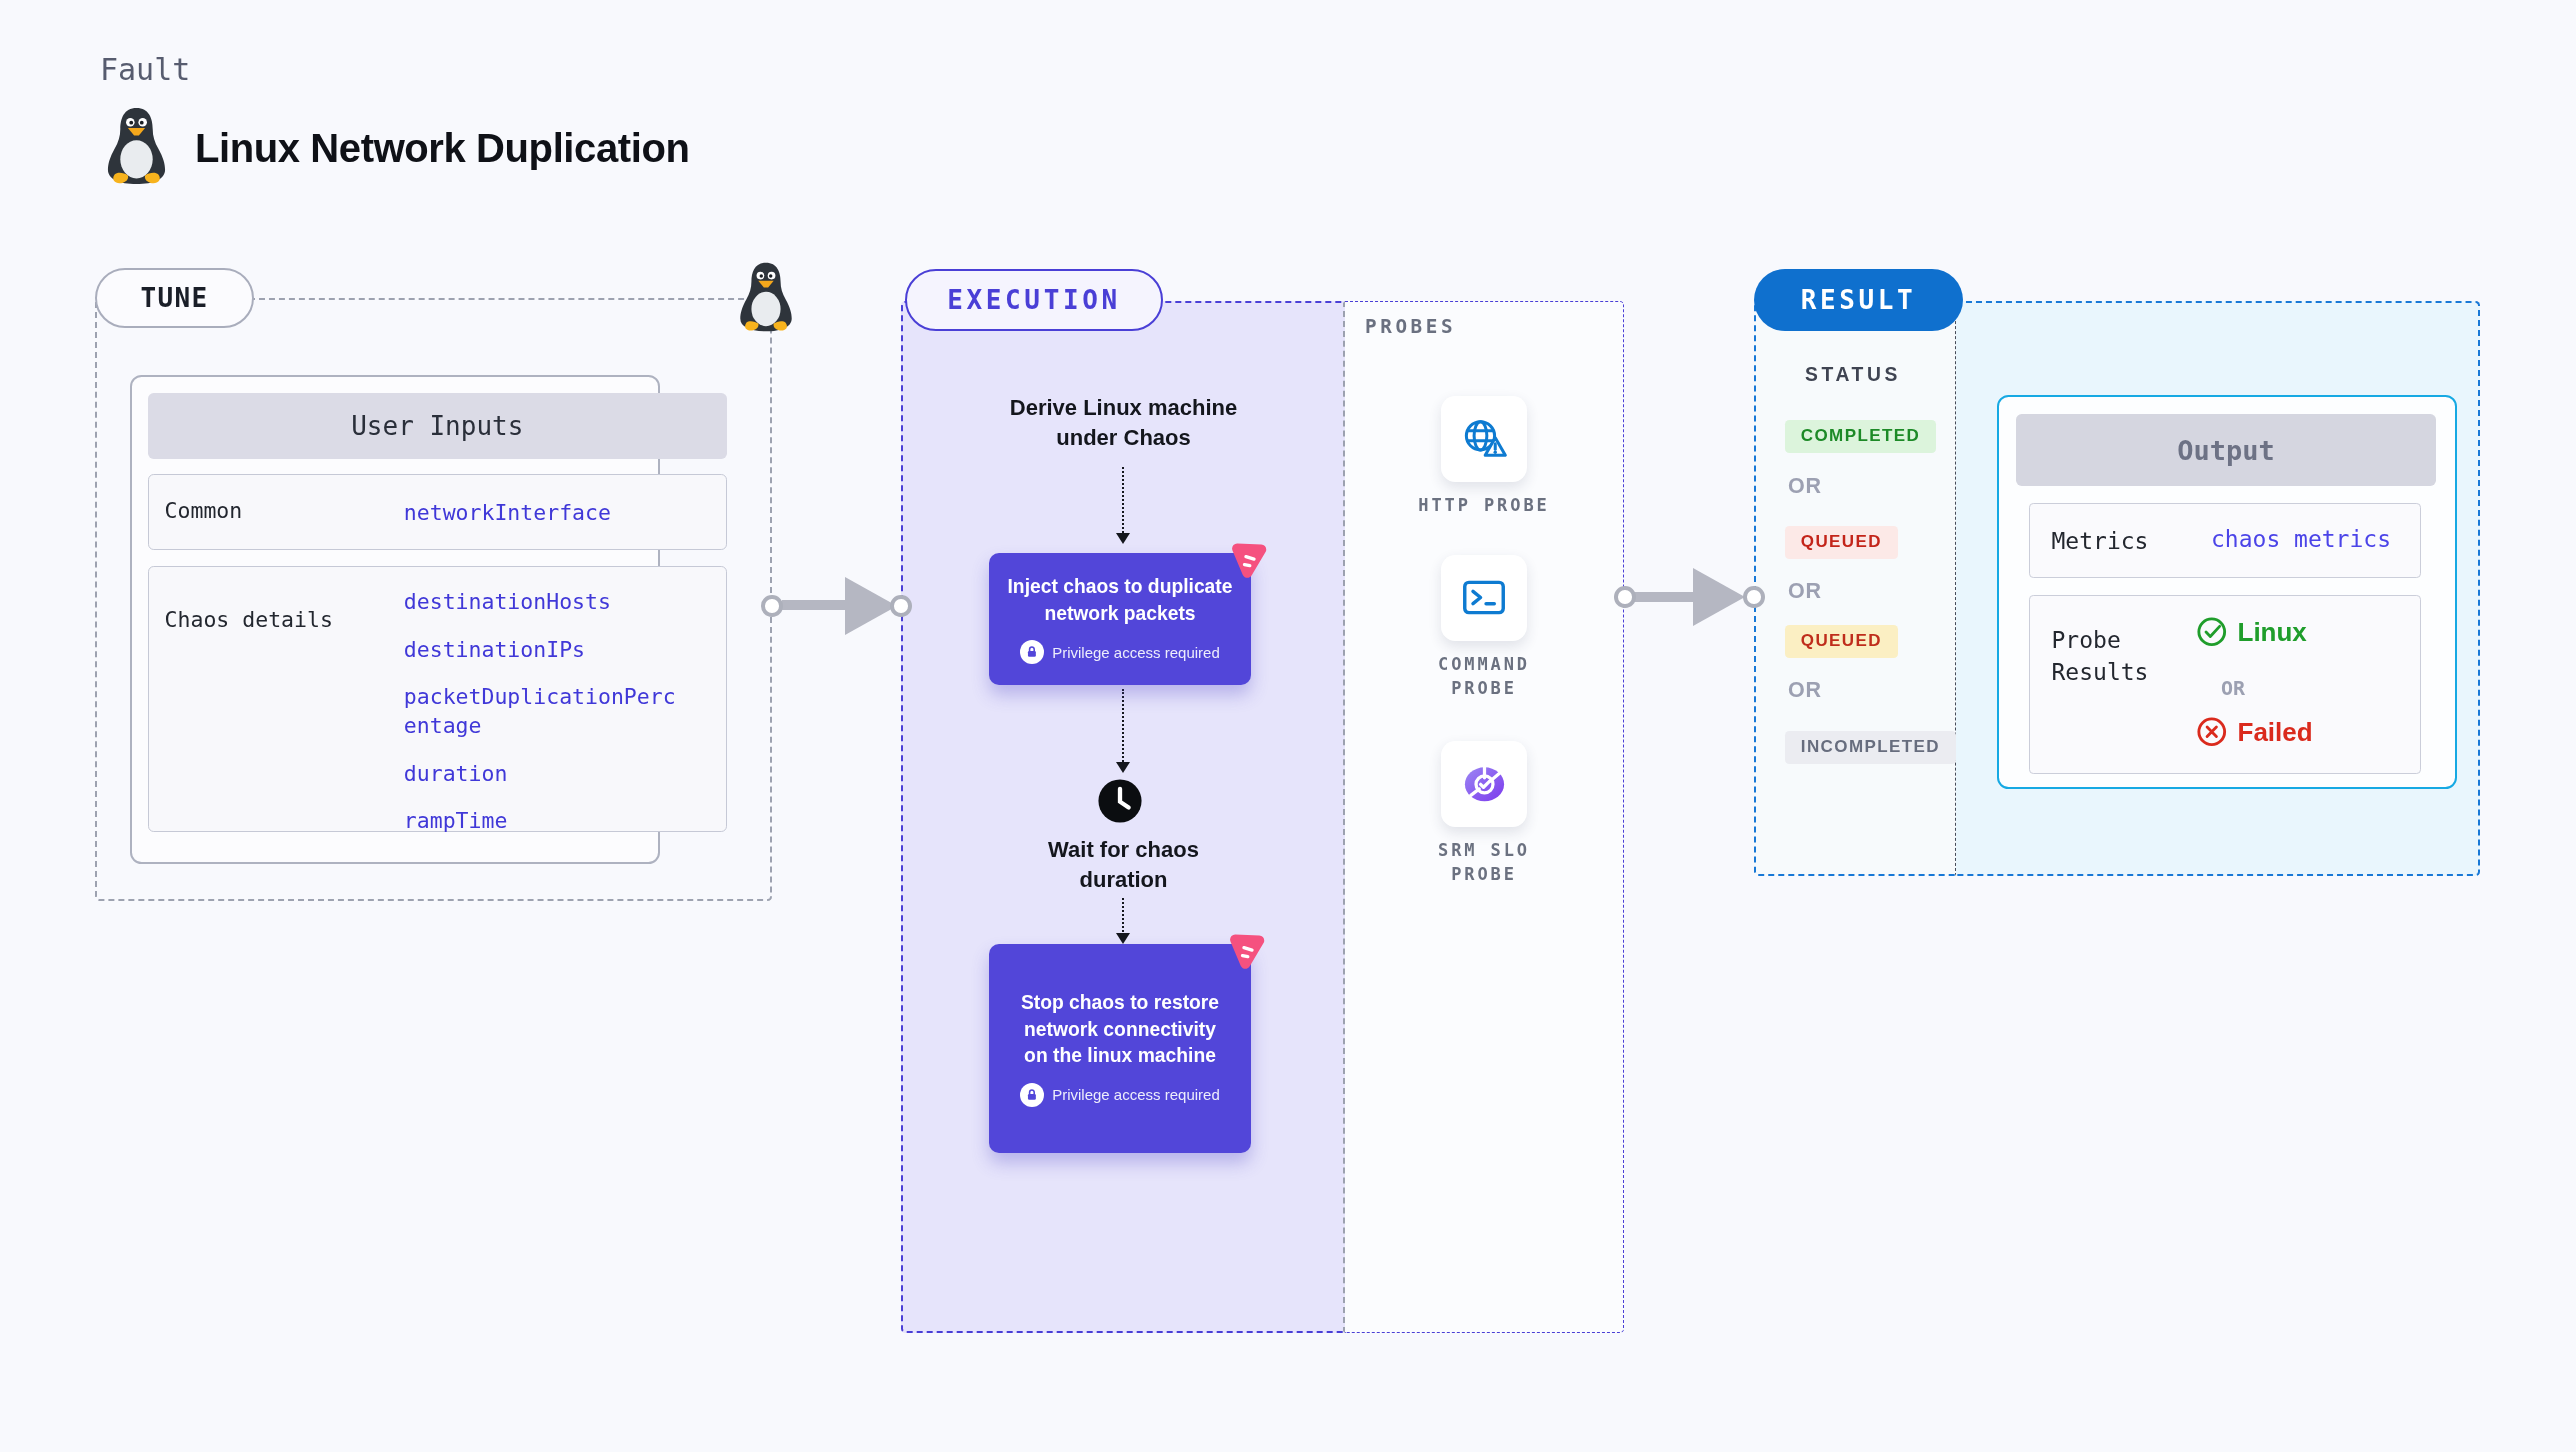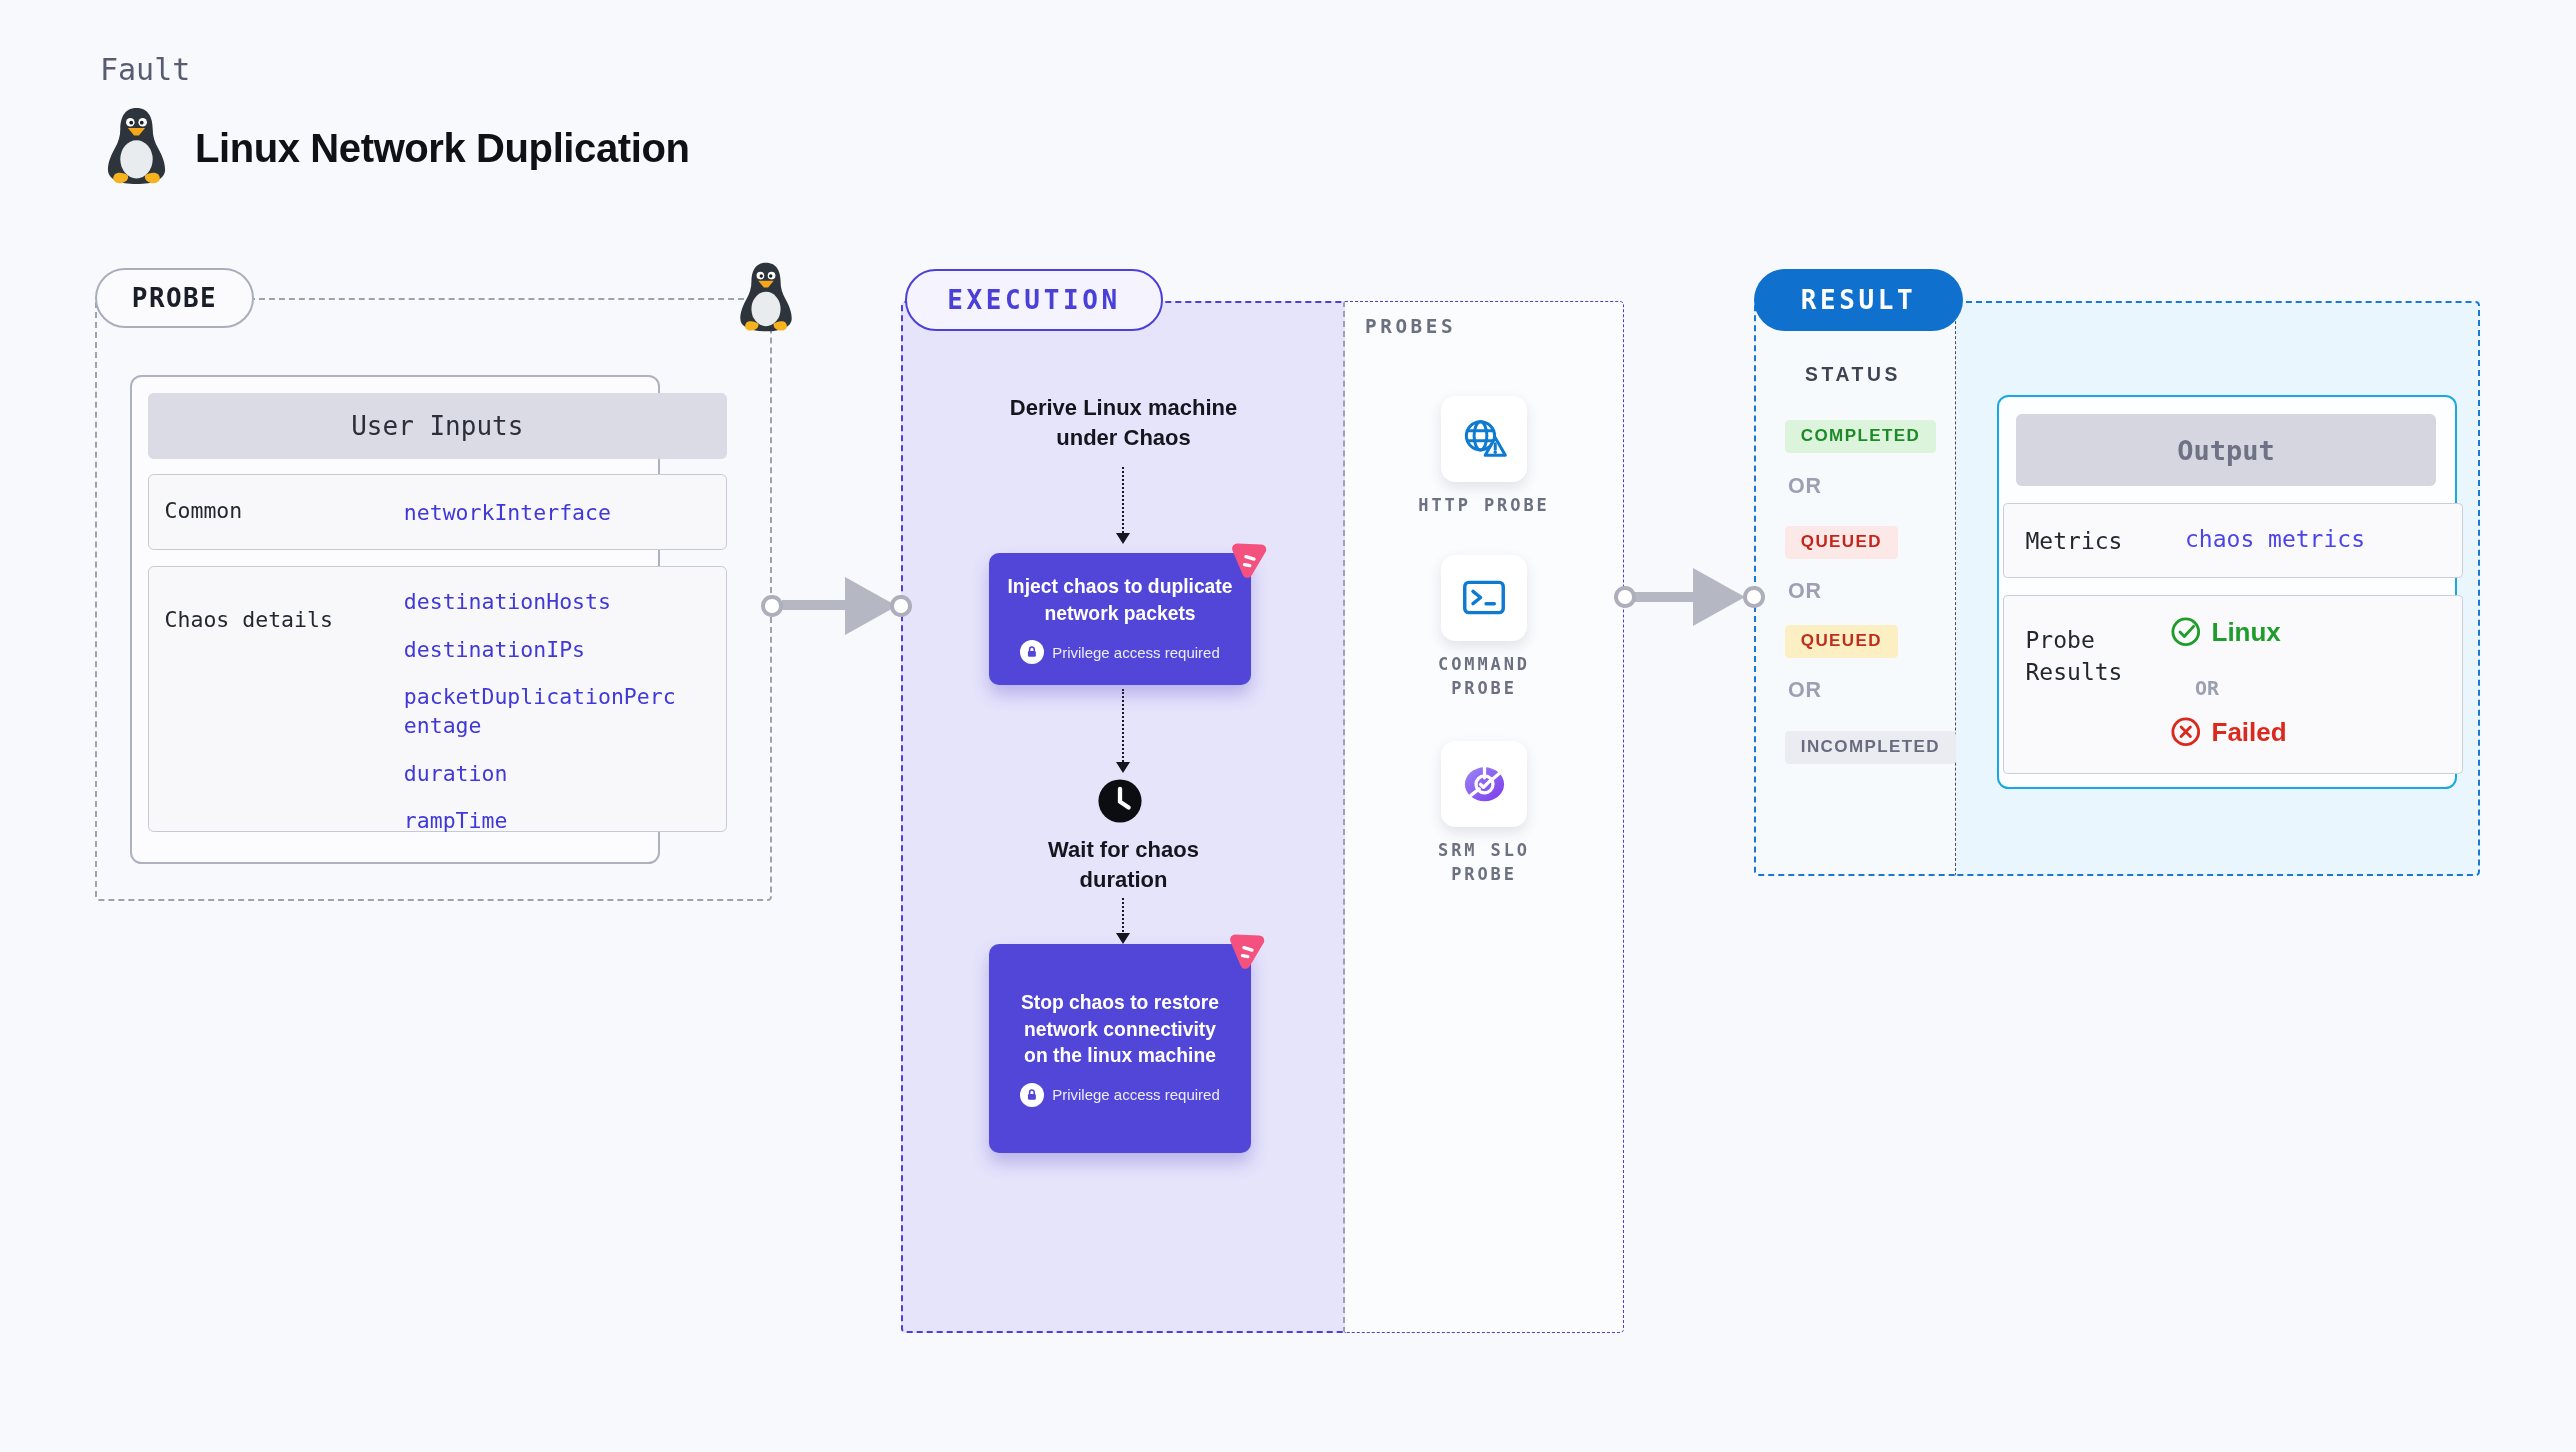--- a/index.html
+++ b/index.html
@@ -108,21 +108,21 @@
   .st-queued      { top:625px; background:#fbefc3; color:#bf2d1c; }
   .st-incompleted { top:731px; background:#ebecf1; color:#676d7e; }
   .or-label { position:absolute; left:1788px; font-size:21.5px; font-weight:bold; color:#9ca0b2; letter-spacing:0.7px; }
   .or-1 { top:474px; } .or-2 { top:579px; } .or-3 { top:678px; }
 
   .output-card { position:absolute; left:1997px; top:395px; width:460px; height:394px;
                  background:#fdfeff; border:2.9px solid #16a9e3; border-radius:11.5px; }
   .output-header { position:absolute; left:17px; top:17px; width:420px; height:72px;
                    background:#d5d6e0; border-radius:5.7px; display:flex; align-items:center; justify-content:center;
                    font-size:27px; font-weight:bold; color:#6d7285; }
-  .output-row { position:absolute; left:4px; width:460px; background:#fafafd;
+  .output-row { position:absolute; left:30px; width:392px; background:#fafafd;
                 border:1.4px solid #cbceda; border-radius:4.3px; }
   .row-metrics { top:106px; height:75px; }
   .row-proberes { top:198px; height:179px; }
   .out-label { position:absolute; left:21.5px; font-size:23px; color:#23272f; line-height:31.5px; }
   .metrics-value { position:absolute; left:181px; top:21.5px; font-size:23px; color:#4b44e8; }
   .pf-row { position:absolute; left:166px; display:flex; align-items:center; gap:10px; }
   .pf-passed { top:20px; } .pf-failed { top:120px; }
   .pf-text { font-size:26px; font-weight:bold; }
   .passed-text { color:#1f9d2b; } .failed-text { color:#da2a1d; }
   .out-or { position:absolute; left:191px; top:80px; font-size:20px; font-weight:bold; color:#9ca0b2; }
@@ -142,21 +142,21 @@
       <circle cx="29.5" cy="17.5" r="2" fill="#1b1f24"></circle>
         <circle cx="40.5" cy="17.5" r="2" fill="#1b1f24"></circle>
       <path d="M26 23h18l-6.5 8h-5Z" fill="#f5a81c"></path>
       <path d="M12 72c-4 6 1 10 7 9 5-1 8-4 7-8-4-3-11-4-14-1Z" fill="#f7b31d"></path>
       <path d="M58 72c4 6-1 10-7 9-5-1-8-4-7-8 4-3 11-4 14-1Z" fill="#f7b31d"></path>
     </svg>
   </div>
   <div class="page-title">Linux Network Duplication</div>
 
   <div class="tune-box"></div>
-  <div class="badge badge-tune">PROBE</div>
+  <div class="badge badge-tune">TUNE</div>
   <div class="tux-corner">
     <svg viewBox="0 0 70 84" width="60" height="72">
       <path d="M35 2C22 2 18 13 18 24c0 8-2 14-6 21-5 9-7 16-7 22 0 10 12 15 30 15s30-5 30-15c0-6-2-13-7-22-4-7-6-13-6-21C52 13 48 2 35 2Z" fill="#2e343b"></path>
       <ellipse cx="35" cy="56" rx="17" ry="20" fill="#e9ecef"></ellipse>
       <circle cx="28.5" cy="17" r="4.5" fill="#ffffff"></circle>
         <circle cx="41.5" cy="17" r="4.5" fill="#ffffff"></circle>
       <circle cx="29.5" cy="17.5" r="2" fill="#1b1f24"></circle>
         <circle cx="40.5" cy="17.5" r="2" fill="#1b1f24"></circle>
       <path d="M26 23h18l-6.5 8h-5Z" fill="#f5a81c"></path>
       <path d="M12 72c-4 6 1 10 7 9 5-1 8-4 7-8-4-3-11-4-14-1Z" fill="#f7b31d"></path>

